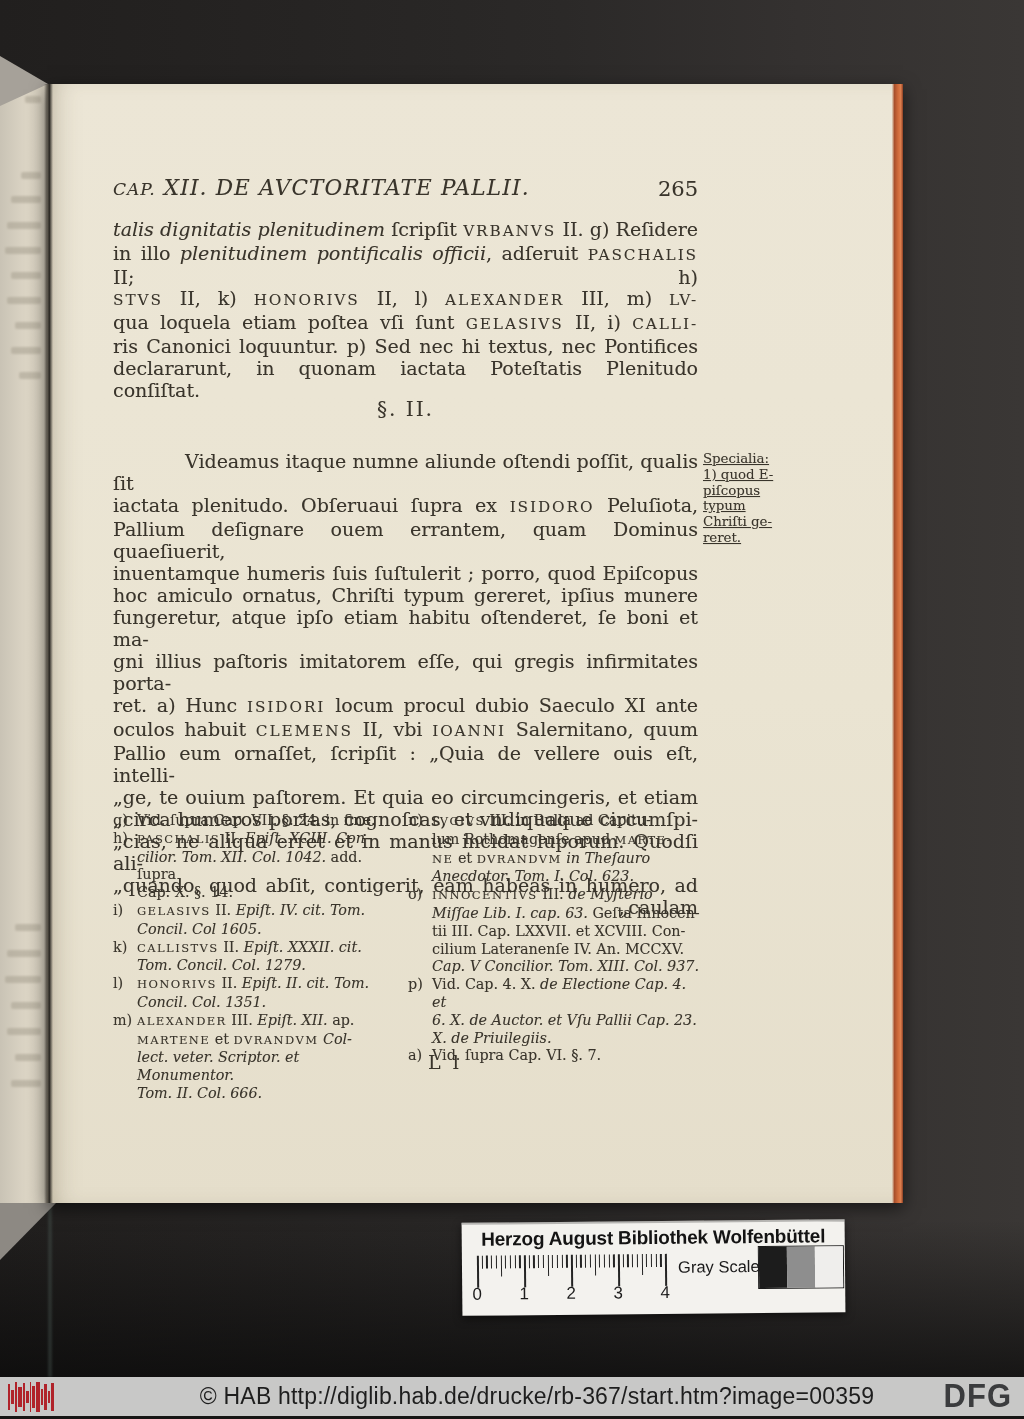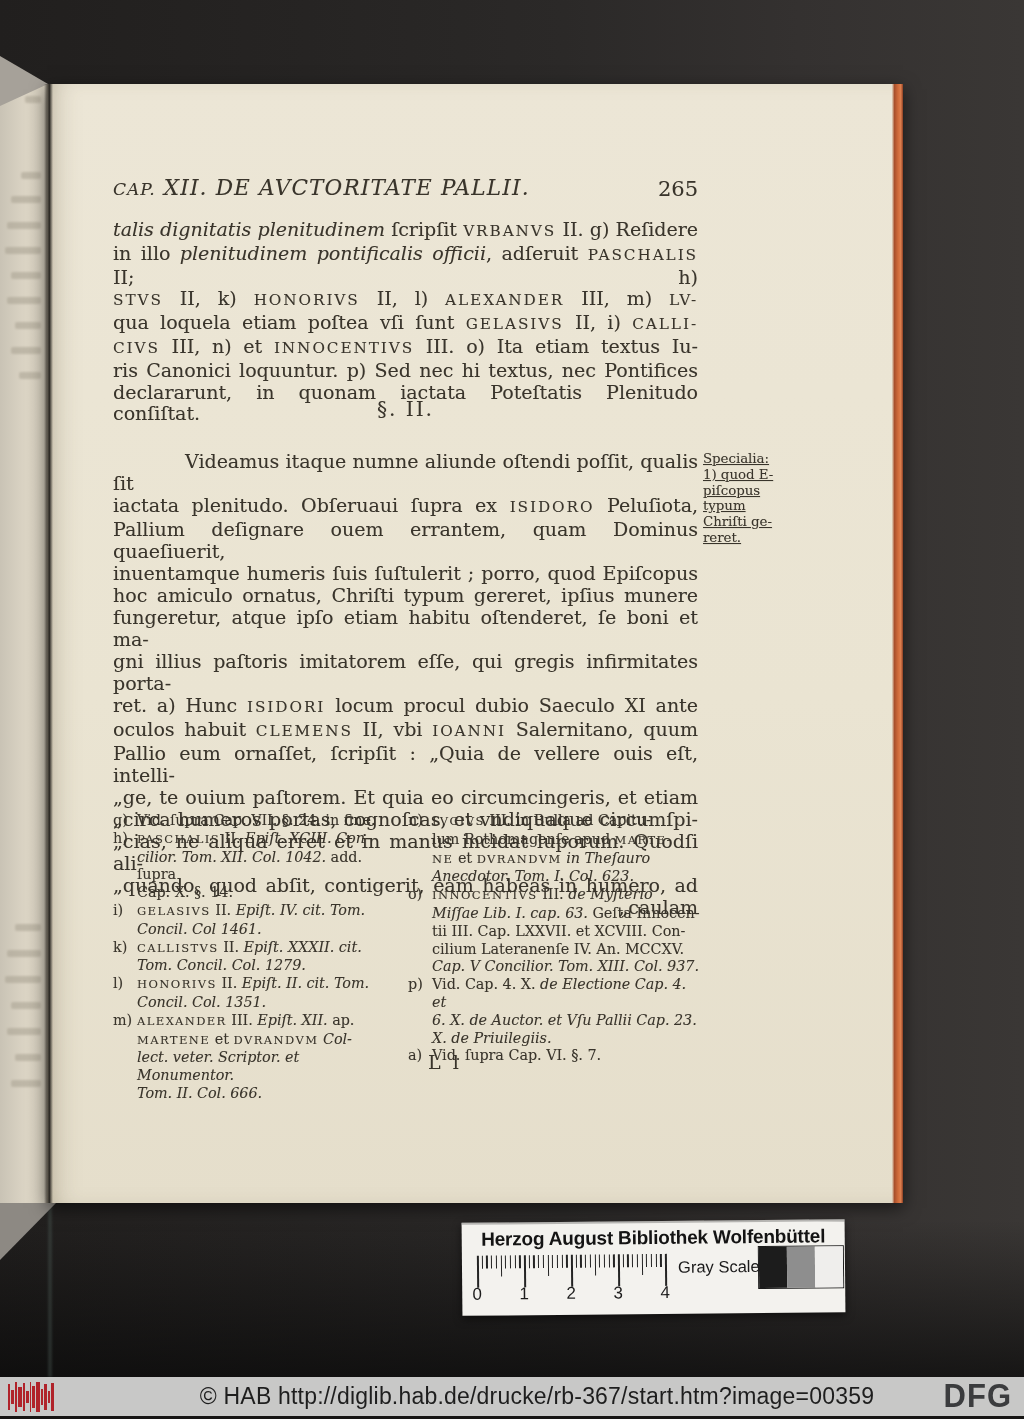--- a/index.html
+++ b/index.html
@@ -107,21 +107,20 @@
   <div class="abs printed page-header">
     <span class="hdr-small">CAP.</span><span> XII. DE AVCTORITATE PALLII.</span>
   </div>
   <div class="abs printed page-num">265</div>
 
   <div class="abs printed para para1">
       <div class="line"><span class="seg-i">talis dignitatis plenitudinem</span><span class="seg-n"> ſcripſit </span><span class="seg-c">VRBANVS</span><span class="seg-n"> II. g)   Reſidere</span></div>
       <div class="line"><span class="seg-n">in illo </span><span class="seg-i">plenitudinem pontificalis officii</span><span class="seg-n">, adſeruit </span><span class="seg-c">PASCHALIS</span><span class="seg-n"> II; h)</span></div>
       <div class="line"><span class="seg-c">STVS</span><span class="seg-n"> II, k)  </span><span class="seg-c">HONORIVS</span><span class="seg-n"> II, l)  </span><span class="seg-c">ALEXANDER</span><span class="seg-n"> III, m)  </span><span class="seg-c">LV-</span></div>
       <div class="line"><span class="seg-n">qua loquela etiam poſtea vſi ſunt </span><span class="seg-c">GELASIVS</span><span class="seg-n"> II, i)  </span><span class="seg-c">CALLI-</span></div>
-      <div class="line"><span class="seg-c">CIVS</span><span class="seg-n"> III, n) et </span><span class="seg-c">INNOCENTIVS</span><span class="seg-n"> III. o)   Ita etiam textus Iu-</span></div>
       <div class="line"><span class="seg-n">ris Canonici loquuntur. p)   Sed nec hi textus, nec Pontifices</span></div>
       <div class="line"><span class="seg-n">declararunt, in quonam iactata Poteſtatis Plenitudo conſiſtat.</span></div>
     </div>
 
   <div class="abs printed sec-heading">§. II.</div>
 
   <div class="abs printed para para2">
       <div class="line"><span class="seg-n">Videamus itaque numne aliunde oſtendi poſſit, qualis ſit</span></div>
       <div class="line"><span class="seg-n">iactata plenitudo.    Obſeruaui ſupra ex </span><span class="seg-c">ISIDORO</span><span class="seg-n"> Peluſiota,</span></div>
       <div class="line"><span class="seg-n">Pallium deſignare ouem errantem, quam Dominus quaeſiuerit,</span></div>
@@ -155,21 +154,21 @@
       </div>
       <div class="note">
         <span class="note-label">h)</span>
         <div class="line"><span class="seg-c">PASCHALIS</span><span class="seg-n"> II. </span><span class="seg-i">Epiſt. XCIII. Con-</span></div>
         <div class="line"><span class="seg-i">cilior. Tom. XII. Col. 1042.</span><span class="seg-n"> add. ſupra</span></div>
         <div class="line"><span class="seg-n">Cap. X. §. 14.</span></div>
       </div>
       <div class="note">
         <span class="note-label">i)</span>
         <div class="line"><span class="seg-c">GELASIVS</span><span class="seg-n"> II. </span><span class="seg-i">Epiſt. IV. cit. Tom.</span></div>
-        <div class="line"><span class="seg-i">Concil. Col 1461.</span></div>
+        <div class="line"><span class="seg-i">Concil. Col 1605.</span></div>
       </div>
       <div class="note">
         <span class="note-label">k)</span>
         <div class="line"><span class="seg-c">CALLISTVS</span><span class="seg-n"> II. </span><span class="seg-i">Epiſt. XXXII. cit.</span></div>
         <div class="line"><span class="seg-i">Tom. Concil. Col. 1279.</span></div>
       </div>
       <div class="note">
         <span class="note-label">l)</span>
         <div class="line"><span class="seg-c">HONORIVS</span><span class="seg-n"> II. </span><span class="seg-i">Epiſt. II. cit. Tom.</span></div>
         <div class="line"><span class="seg-i">Concil. Col. 1351.</span></div>

